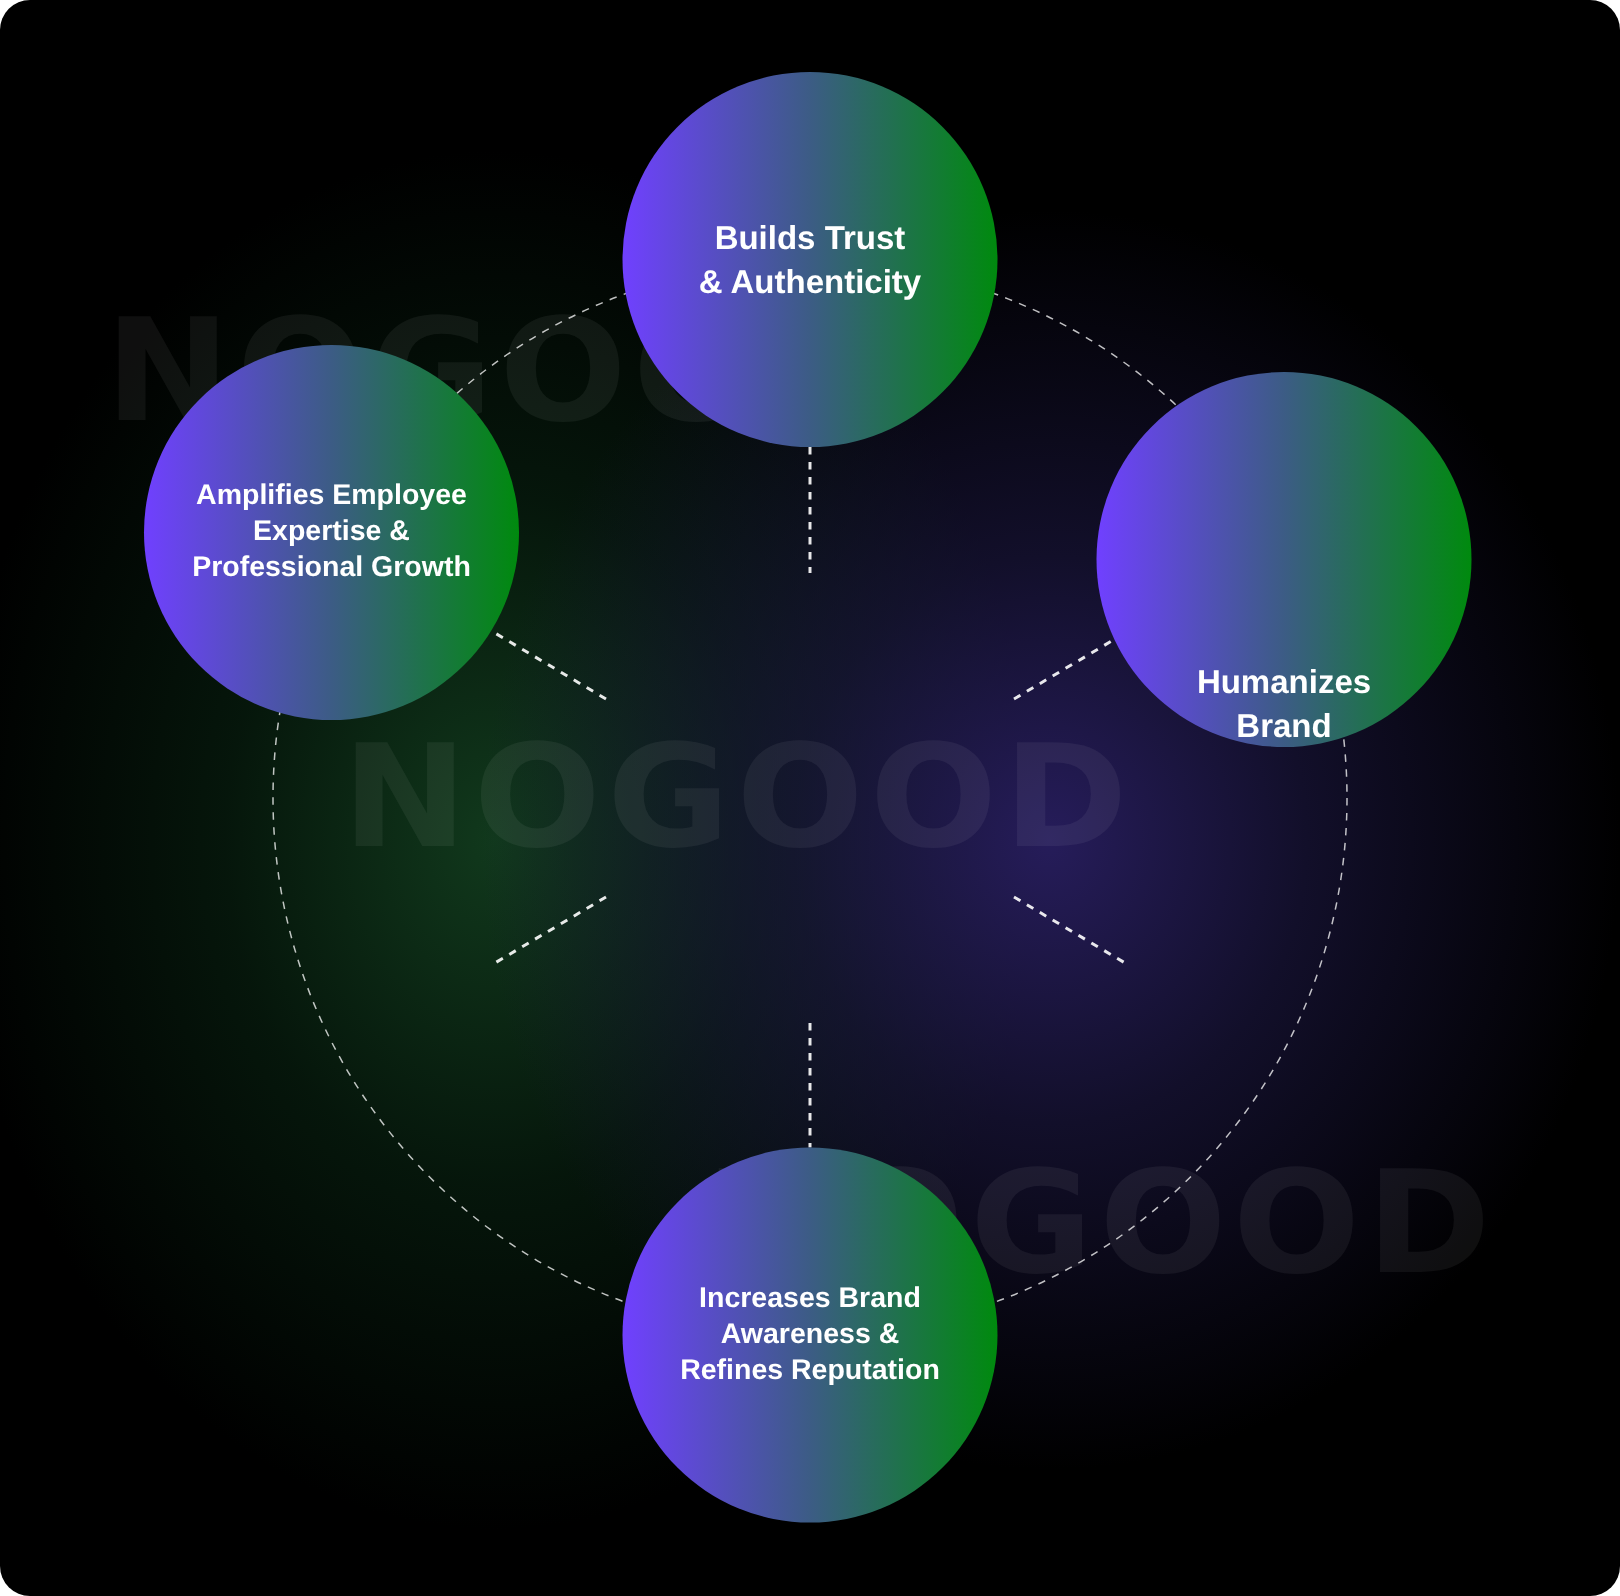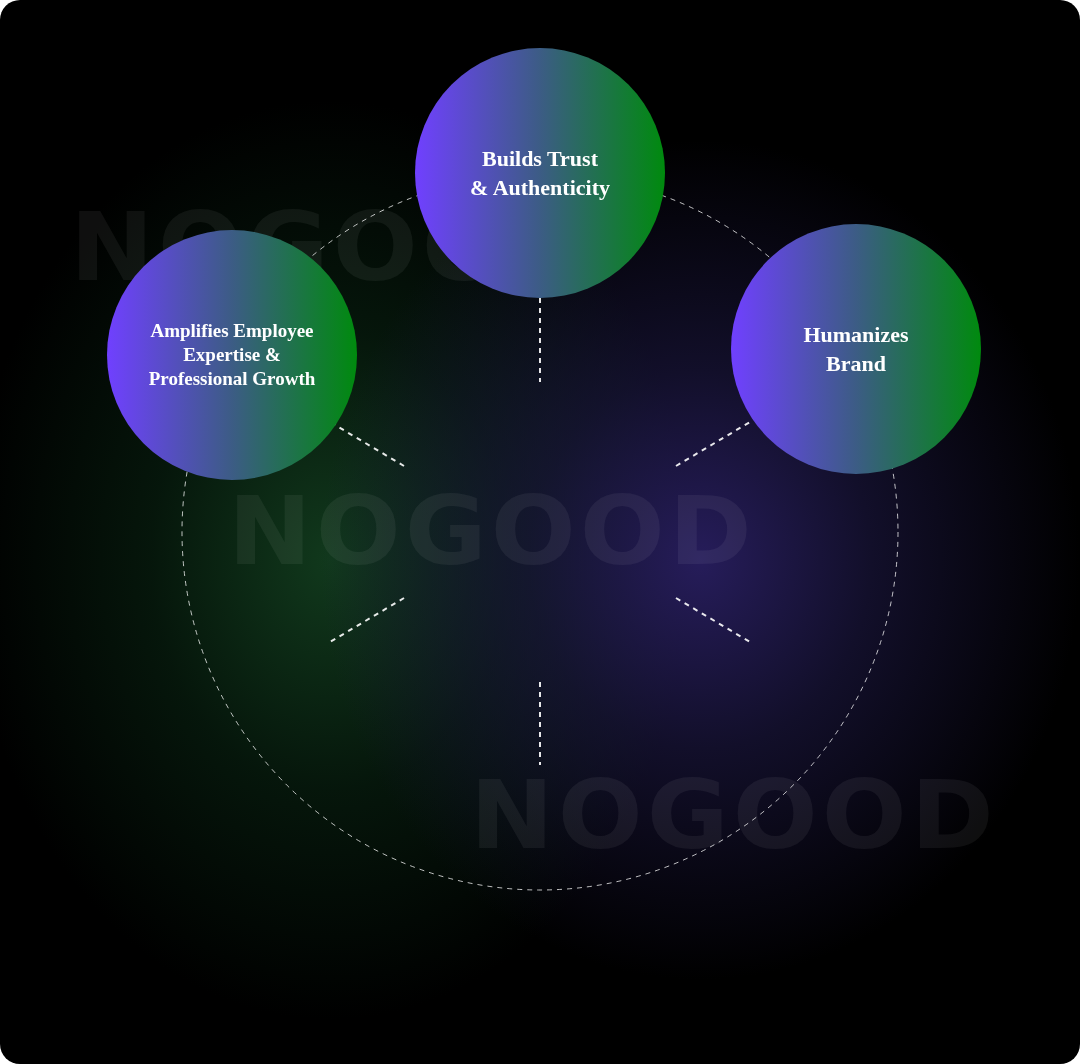--- a/index.html
+++ b/index.html
@@ -21,21 +21,21 @@
   }
   svg.lines { position: absolute; left: 0; top: 0; }
   .node {
     position: absolute; border-radius: 50%;
     background: linear-gradient(90deg, #7040FF 0%, #3C5C85 50%, #008A0E 100%);
     display: flex; align-items: center; justify-content: center; text-align: center;
     color: #ffffff; font-family: "Liberation Sans", sans-serif; font-weight: bold;
     box-sizing: border-box;
   }
   .node span { display: block; white-space: pre-line; }
-  .small { width: 250px; height: 250px; font-size: 19px; line-height: 24px; padding: 0 20px; font-family: Liberation Serif, serif; }
+  .small { width: 250px; height: 250px; font-size: 19px; line-height: 24px; padding: 0 20px; }
   .small.big-text { font-size: 22px; line-height: 29px; }
   .center { width: 300px; height: 300px; font-size: 30px; line-height: 38px; }
 </style>
 </head>
 <body>
 
 <div class="card">
   <div class="wm" style="left:70px;top:198px;font-size:100px;">NOGOOD</div>
   <div class="wm" style="left:228px;top:482px;font-size:100px;">NOGOOD</div>
   <div class="wm" style="left:470px;top:766px;font-size:100px;">NOGOOD</div>
@@ -50,22 +50,27 @@
       <line x1="404" y1="466" x2="330" y2="422"></line>
       <line x1="404" y1="598" x2="330" y2="642"></line>
     </g>
   </svg>
 
 
   <div class="node small big-text" style="left:415px;top:48px;">
     <span>Builds Trust
 &amp; Authenticity</span>
   </div>
-  <div class="node small big-text" style="left:731px;top:224px;">
+  <div class="node small big-text" style="left:731px;top:248px;align-items:flex-end;">
     <span>Humanizes
 Brand</span>
   </div>
-  <div class="node small" style="left:107px;top:230px;">
+  <div class="node small" style="left:415px;top:765px;">
+    <span>Increases Brand
+Awareness &amp;
+Refines Reputation</span>
+  </div>
+  <div class="node small" style="left:96px;top:230px;">
     <span>Amplifies Employee
 Expertise &amp;
 Professional Growth</span>
   </div>
 </div>
 
 </body></html>

